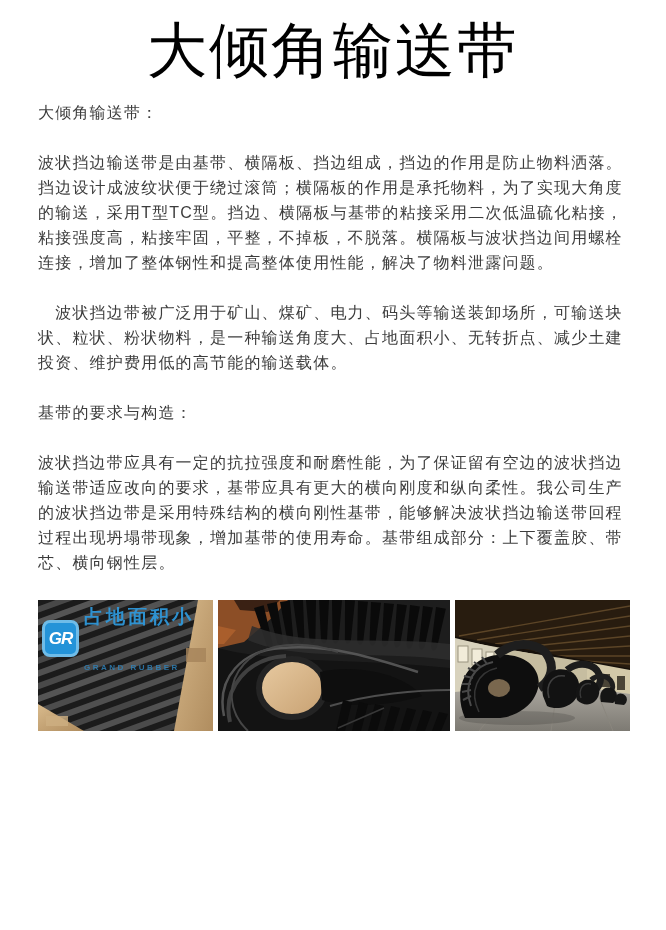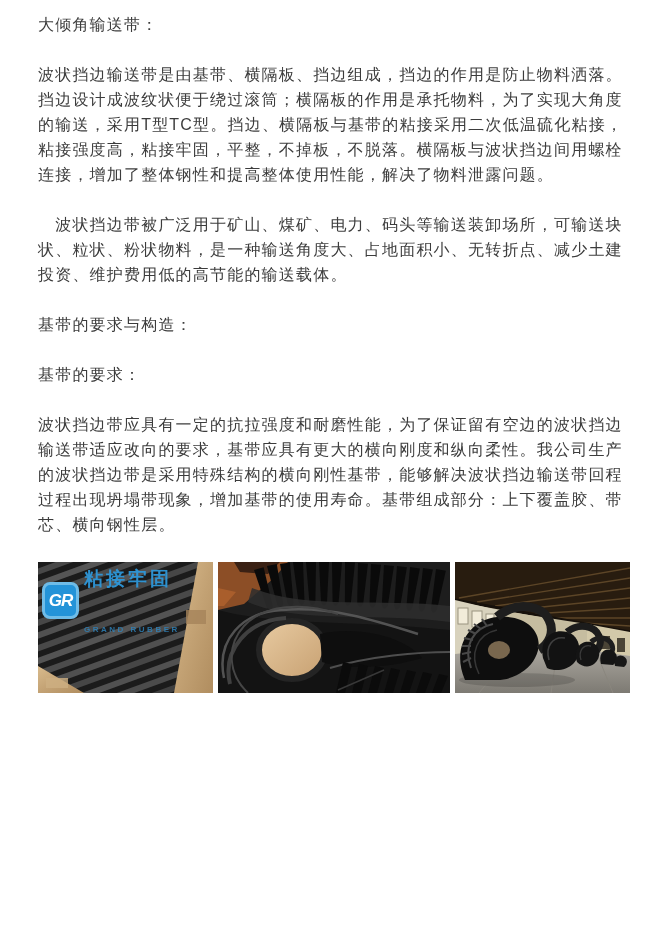--- a/index.html
+++ b/index.html
@@ -74,30 +74,30 @@
     line-height:10px;
     opacity:0.8;
     margin-top:36px;
   }
 </style>
 </head>
 <body>
 
 <div class="page">
 
+  <h1 class="title">大倾角输送带</h1>
 
   <p class="body">大倾角输送带：</p>
 
   <p class="body">波状挡边输送带是由基带、横隔板、挡边组成，挡边的作用是防止物料洒落。挡边设计成波纹状便于绕过滚筒；横隔板的作用是承托物料，为了实现大角度的输送，采用T型TC型。挡边、横隔板与基带的粘接采用二次低温硫化粘接，粘接强度高，粘接牢固，平整，不掉板，不脱落。横隔板与波状挡边间用螺栓连接，增加了整体钢性和提高整体使用性能，解决了物料泄露问题。</p>
 
   <p class="body">　波状挡边带被广泛用于矿山、煤矿、电力、码头等输送装卸场所，可输送块状、粒状、粉状物料，是一种输送角度大、占地面积小、无转折点、减少土建投资、维护费用低的高节能的输送载体。</p>
 
   <p class="body">基带的要求与构造：</p>
 
-  <p class="body">基带的要求：</p>
 
   <p class="body">波状挡边带应具有一定的抗拉强度和耐磨性能，为了保证留有空边的波状挡边输送带适应改向的要求，基带应具有更大的横向刚度和纵向柔性。我公司生产的波状挡边带是采用特殊结构的横向刚性基带，能够解决波状挡边输送带回程过程出现坍塌带现象，增加基带的使用寿命。基带组成部分：上下覆盖胶、带芯、横向钢性层。</p>
 
   <div class="photo-row">
 
     <div class="photo photo1">
       <svg width="175" height="131" viewBox="0 0 175 131">
         <defs>
           <linearGradient id="cork" x1="0" y1="0" x2="1" y2="1">
             <stop offset="0" stop-color="#d9bb8d"></stop>
@@ -129,21 +129,21 @@
           </g>
         </g>
         <polygon points="160,0 175,0 175,131 136,131" fill="url(#cork)"></polygon>
         <polygon points="0,104 46,131 0,131" fill="url(#cork)"></polygon>
         <rect x="148" y="48" width="20" height="14" fill="#a5835a" opacity="0.8"></rect>
         <rect x="8" y="116" width="22" height="10" fill="#cdaf82" opacity="0.8"></rect>
       </svg>
       <div class="logo">
         <div class="logo-mark">GR</div>
         <div class="logo-text">
-          <div class="logo-cn">粘接牢固</div>
+          <div class="logo-cn">占地面积小</div>
           <div class="logo-en">GRAND RUBBER</div>
         </div>
       </div>
     </div>
 
     <div class="photo photo2">
       <svg width="232" height="131" viewBox="0 0 232 131">
         <defs>
           <path id="tooth" d="M0,0 L10,0 L8,40 Q5,47 2,40 Z"></path>
           <linearGradient id="woodcore" x1="0" y1="0" x2="1" y2="1">

